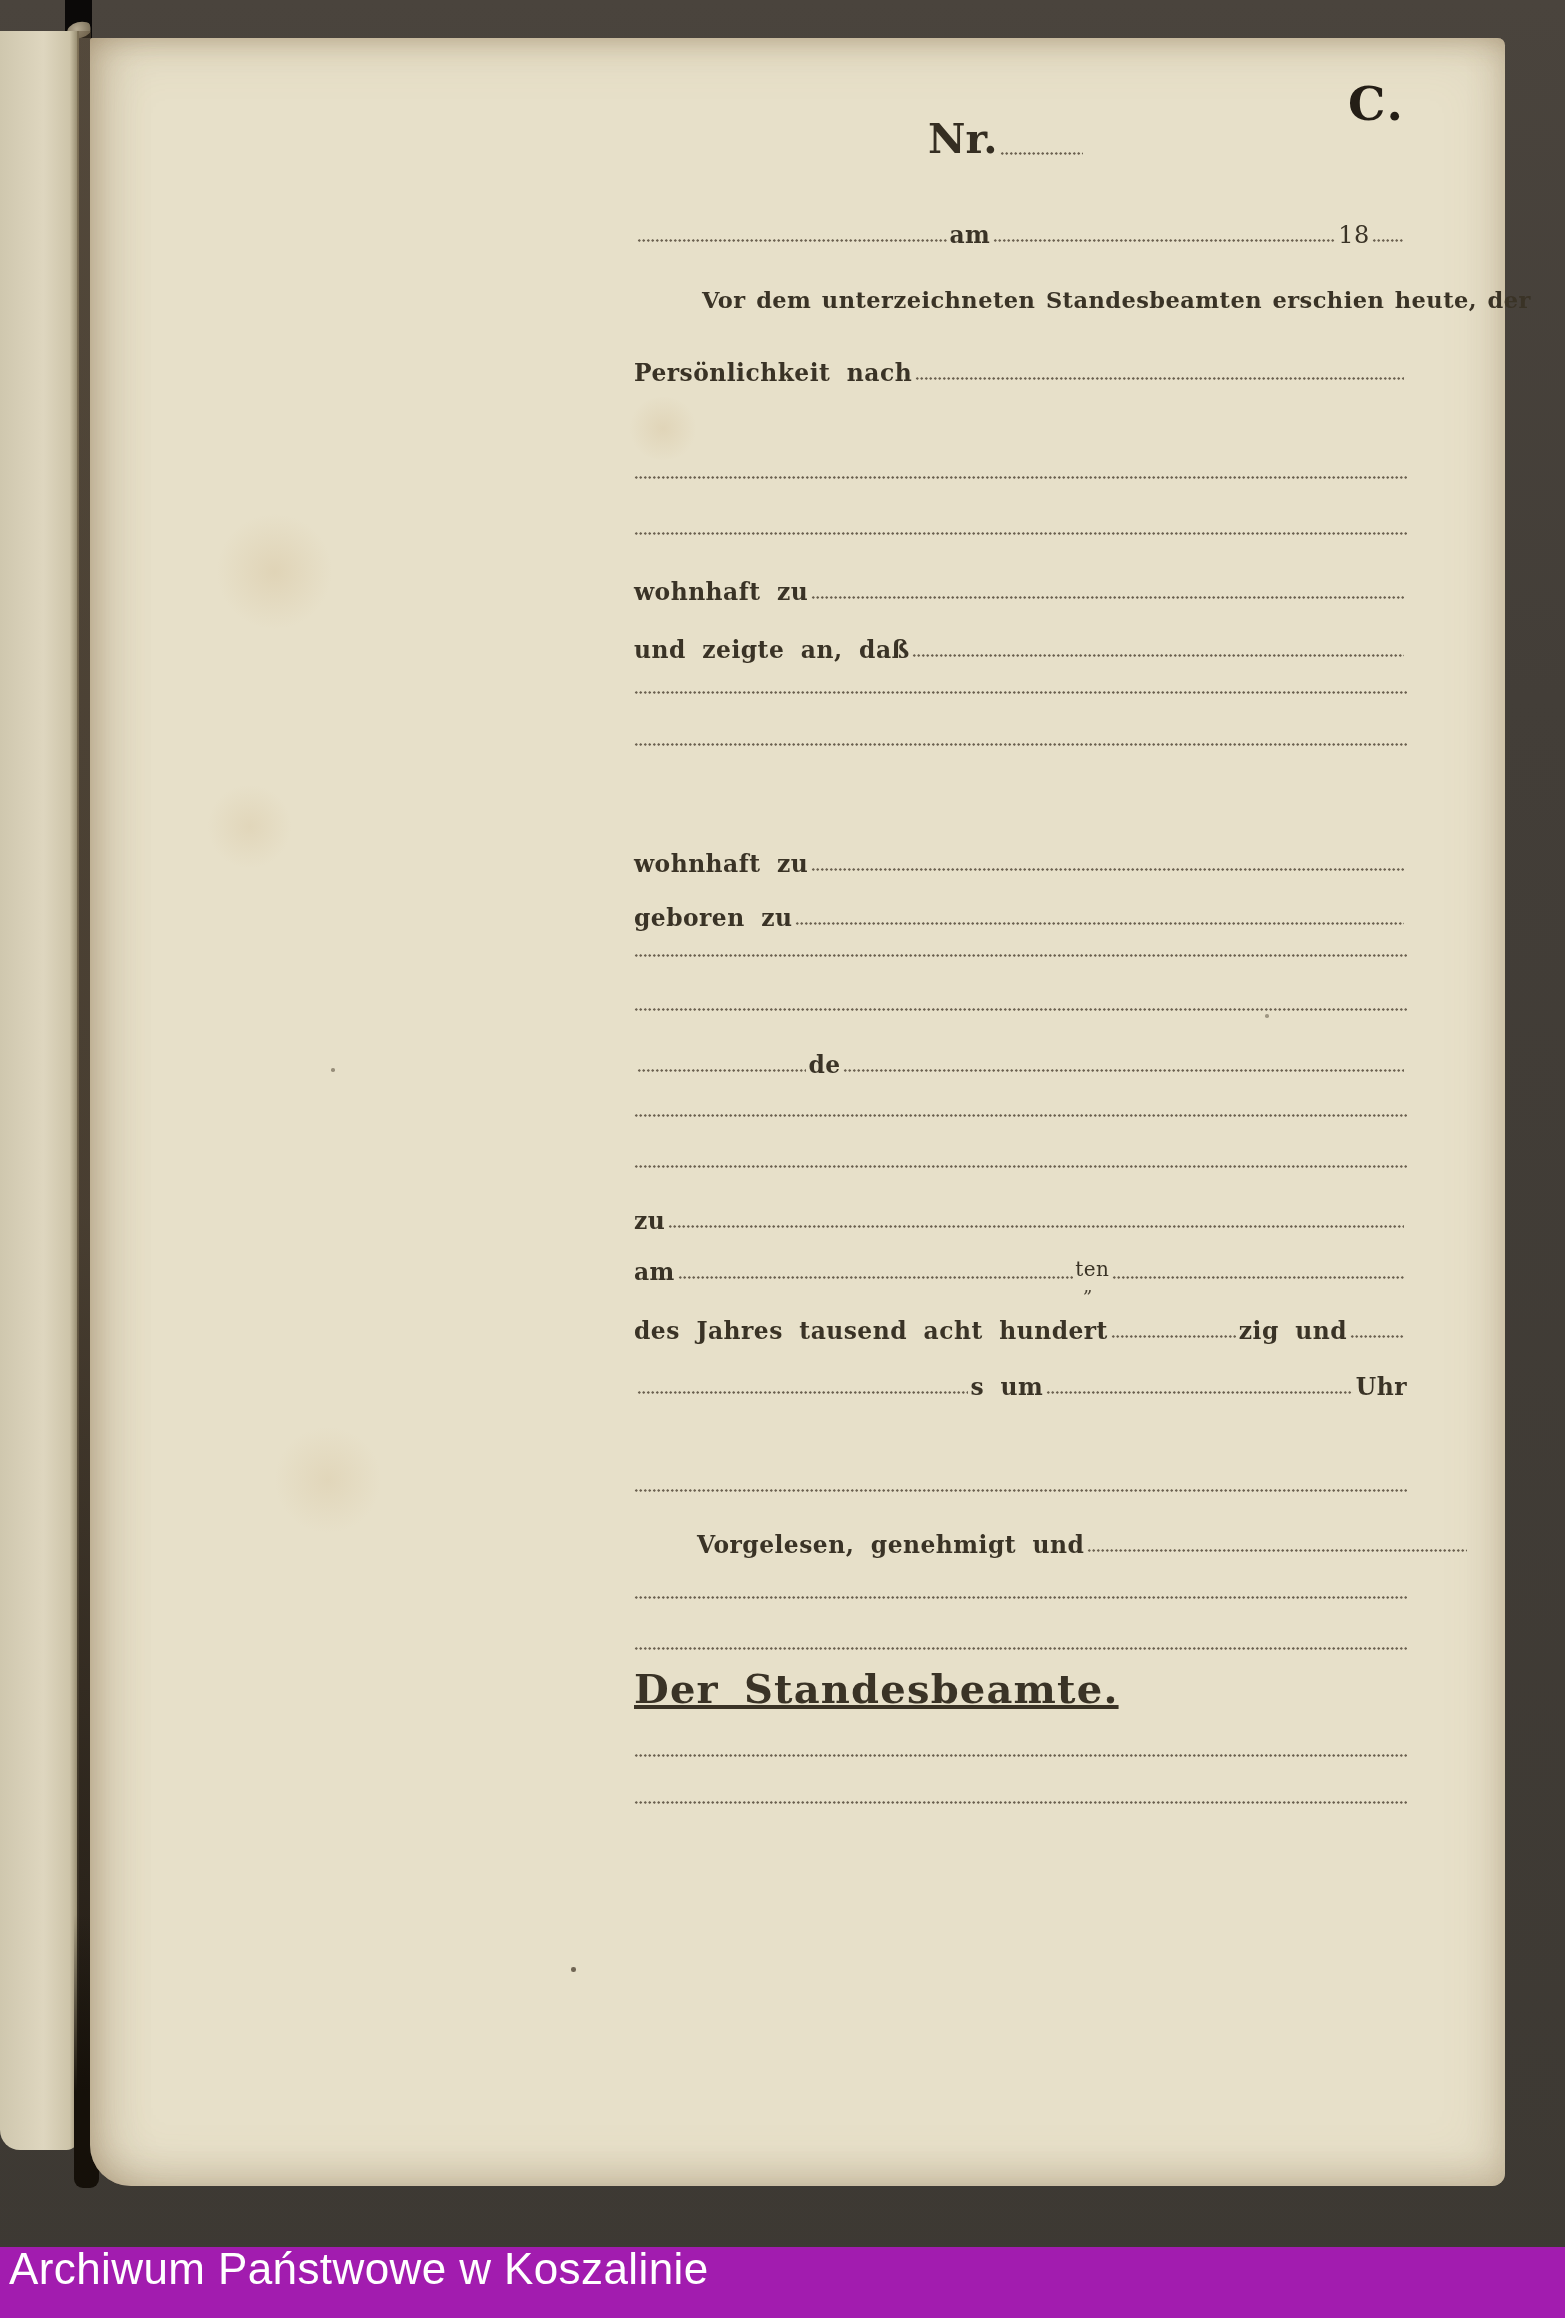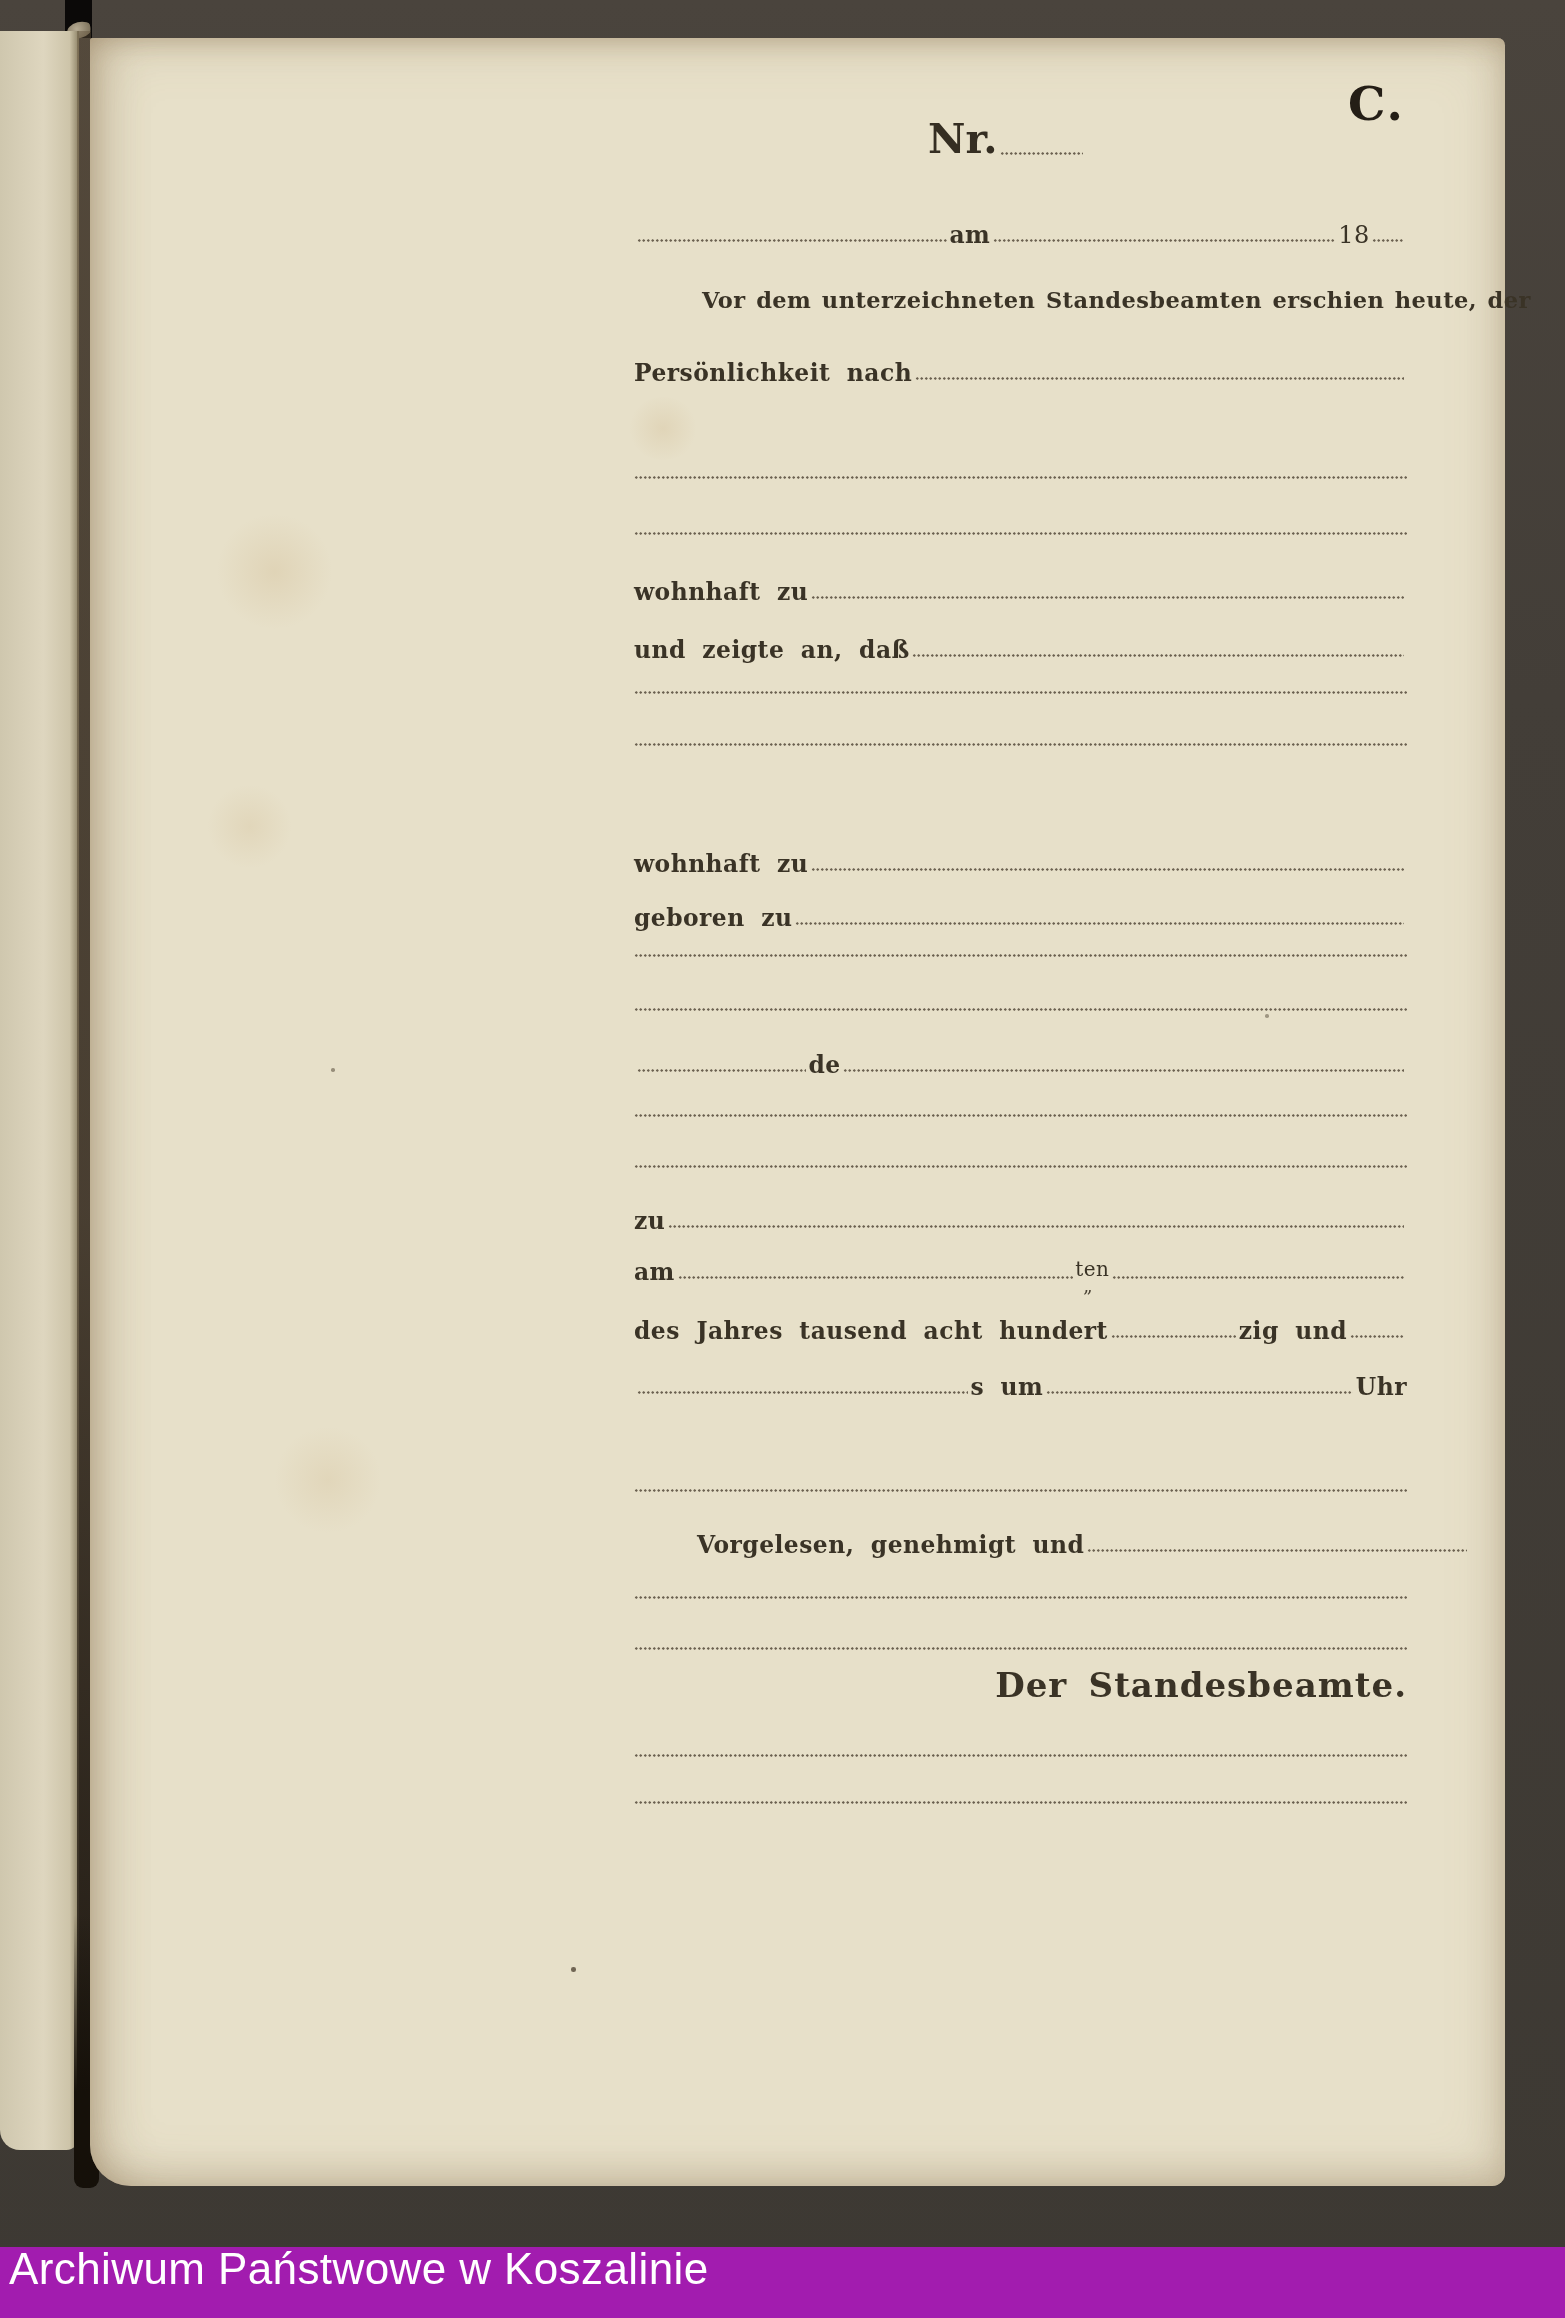--- a/index.html
+++ b/index.html
@@ -54,21 +54,21 @@
     background-image:radial-gradient(circle,#6b6150 1px,transparent 1.2px);
     background-size:4.5px 2.7px;background-repeat:repeat-x;}
   .antiqua{font-family:"DejaVu Serif",serif;font-weight:400;}
   .num18{font-size:24px;line-height:1;}
   .intro{display:block;text-align:justify;text-align-last:justify;padding-left:68px;width:705px;
     font-size:22.5px;word-spacing:.1em;}
   .indent70{padding-left:63px;}
   .ten-wrap{position:relative;display:inline-block;line-height:1;margin-bottom:3.6px;}
   .ten-wrap .ten{font-size:20px;font-weight:400;}
   .ten-wrap .ditto{position:absolute;left:8px;top:20px;font-size:18px;font-weight:400;color:#4a4234;}
-  .sig-title{display:block;text-align:right;font-size:34px;letter-spacing:.03em;word-spacing:.25em;}
+  .sig-title{display:block;text-align:left;font-size:40px;letter-spacing:.03em;word-spacing:.25em;text-decoration:underline;}
 
   
   .archive-bar{position:absolute;left:0;top:2247px;width:1566px;height:72px;background:#a21caf;
     display:flex;align-items:flex-start;}
   .archive-bar span{color:#fff;font-family:"Liberation Sans","DejaVu Sans",sans-serif;
     font-size:44px;line-height:1;padding-left:9px;letter-spacing:0.4px;}
 </style>
 </head>
 <body>
 

